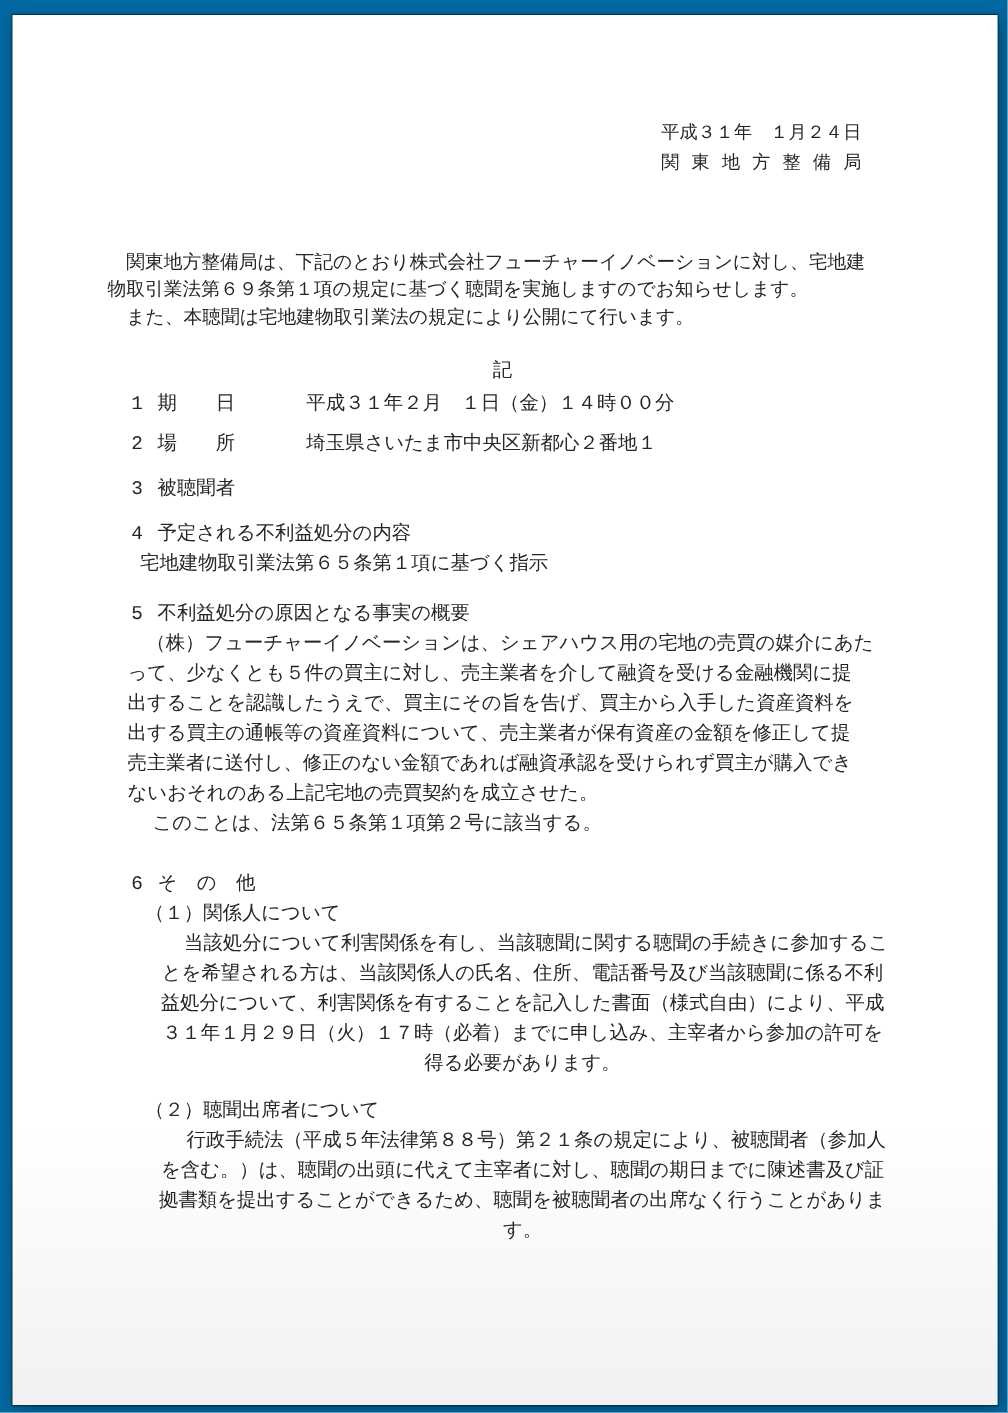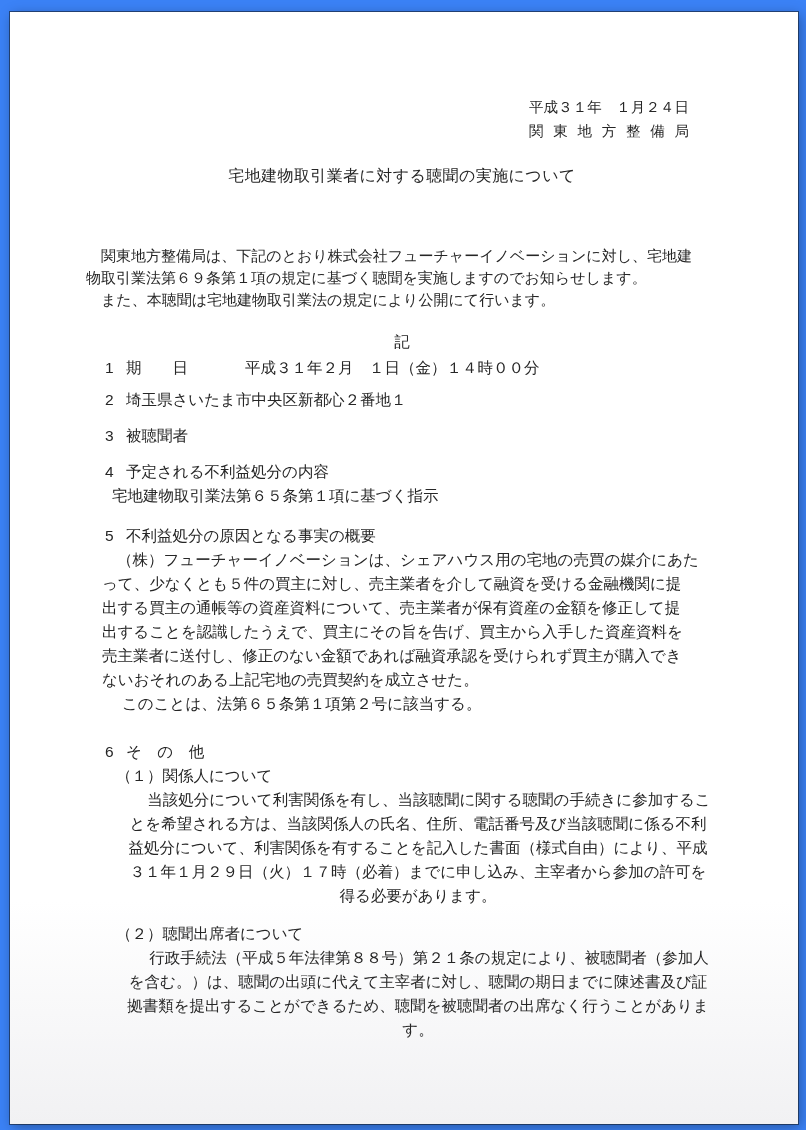--- a/index.html
+++ b/index.html
@@ -1,22 +1,22 @@
 <!DOCTYPE html>
 <html><head>
 <meta charset="utf-8">
 <style>
   html, body { margin: 0; padding: 0; }
   .stage {
     position: relative;
     width: 806px;
     height: 1130px;
-    background: #3b82f6;
+    background: #0369a1;
     overflow: hidden;
-    font-family: Liberation Sans, sans-serif;
+    font-family: Liberation Mono, monospace;
     color: #262626;
   }
   .page {
     position: absolute;
     left: 10px;
     top: 12px;
     width: 788px;
     height: 1112px;
     box-sizing: border-box;
     padding: 83px 80px 0 76px;
@@ -72,41 +72,41 @@
 <body>
 
 <div class="stage">
   <div class="page">
 
     <div class="date-block">
       <div class="line jfull">平成３１年　１月２４日</div>
       <div class="line jfull">関東地方整備局</div>
     </div>
 
-    <div class="doc-title line">宅地建物取引業者に対する聴聞の実施について</div>
 
     <div class="intro">
       <div class="line">　関東地方整備局は、下記のとおり株式会社フューチャーイノベーションに対し、宅地建</div>
       <div class="line">物取引業法第６９条第１項の規定に基づく聴聞を実施しますのでお知らせします。</div>
       <div class="line">　また、本聴聞は宅地建物取引業法の規定により公開にて行います。</div>
     </div>
 
     <div class="ki">記</div>
 
     <div class="item mt2">
       <div class="row">
         <span class="num">1</span>
         <span class="lbl line">期　　日</span>
         <span class="val line">平成３１年２月　１日（金）１４時００分</span>
       </div>
     </div>
 
     <div class="item mt8">
       <div class="row">
         <span class="num">2</span>
+        <span class="lbl line">場　　所</span>
         <span class="val">
           <div class="line">埼玉県さいたま市中央区新都心２番地１</div>
         </span>
       </div>
     </div>
 
     <div class="item mt12">
       <div class="row">
         <span class="num">3</span>
         <span class="lbl line">被聴聞者</span>
@@ -122,22 +122,22 @@
     </div>
 
     <div class="item mt16">
       <div class="row">
         <span class="num">5</span>
         <span class="line">不利益処分の原因となる事実の概要</span>
       </div>
       <div class="para5">
         <div class="line p5-first">（株）フューチャーイノベーションは、シェアハウス用の宅地の売買の媒介にあた</div>
         <div class="line">って、少なくとも５件の買主に対し、売主業者を介して融資を受ける金融機関に提</div>
+        <div class="line">出することを認識したうえで、買主にその旨を告げ、買主から入手した資産資料を</div>
         <div class="line">出する買主の通帳等の資産資料について、売主業者が保有資産の金額を修正して提</div>
-        <div class="line">出することを認識したうえで、買主にその旨を告げ、買主から入手した資産資料を</div>
         <div class="line">売主業者に送付し、修正のない金額であれば融資承認を受けられず買主が購入でき</div>
         <div class="line">ないおそれのある上記宅地の売買契約を成立させた。</div>
         <div class="line p5-last">このことは、法第６５条第１項第２号に該当する。</div>
       </div>
     </div>
 
     <div class="item mt24">
       <div class="row">
         <span class="num">6</span>
         <span class="line">そ　の　他</span>

